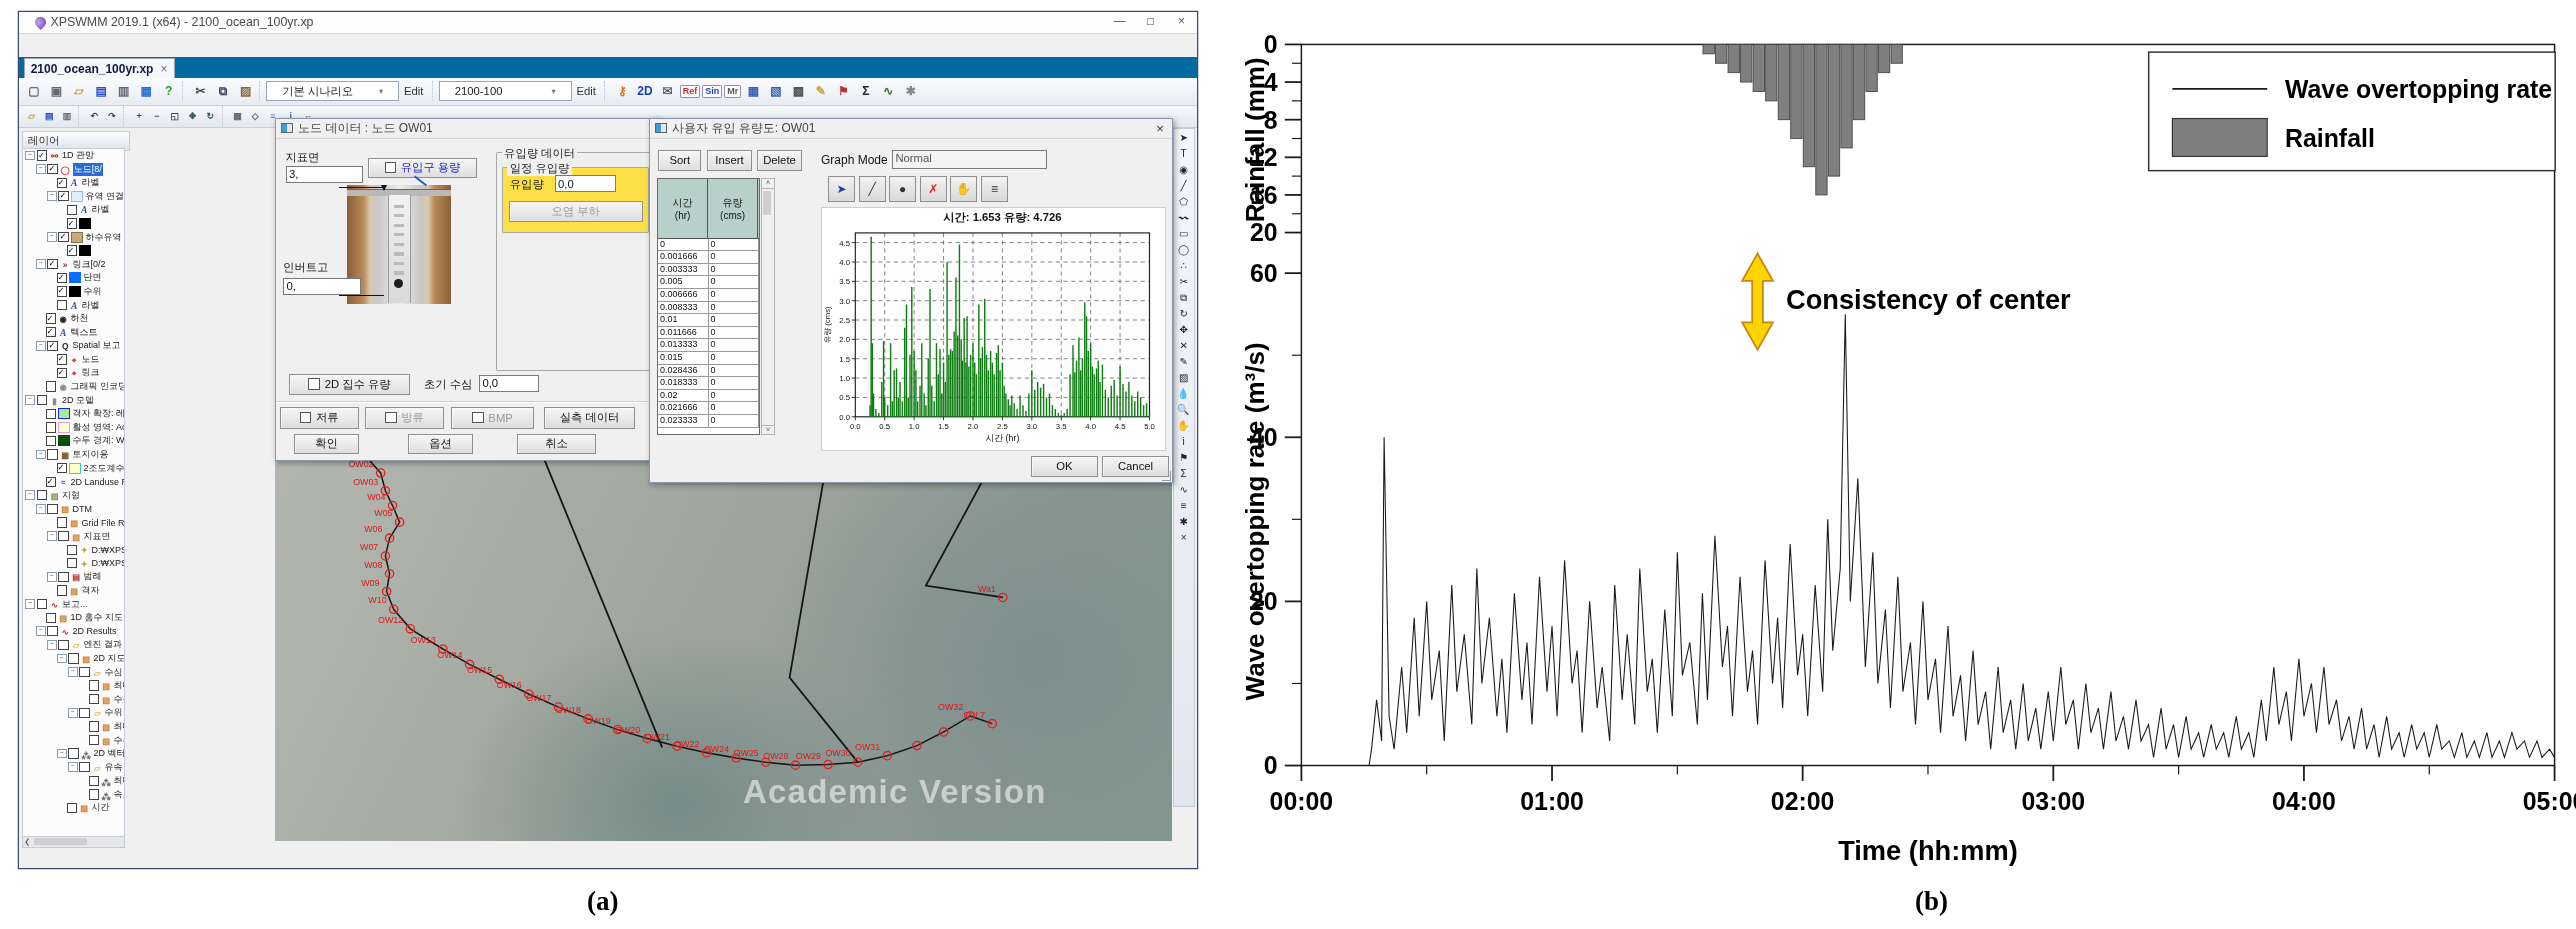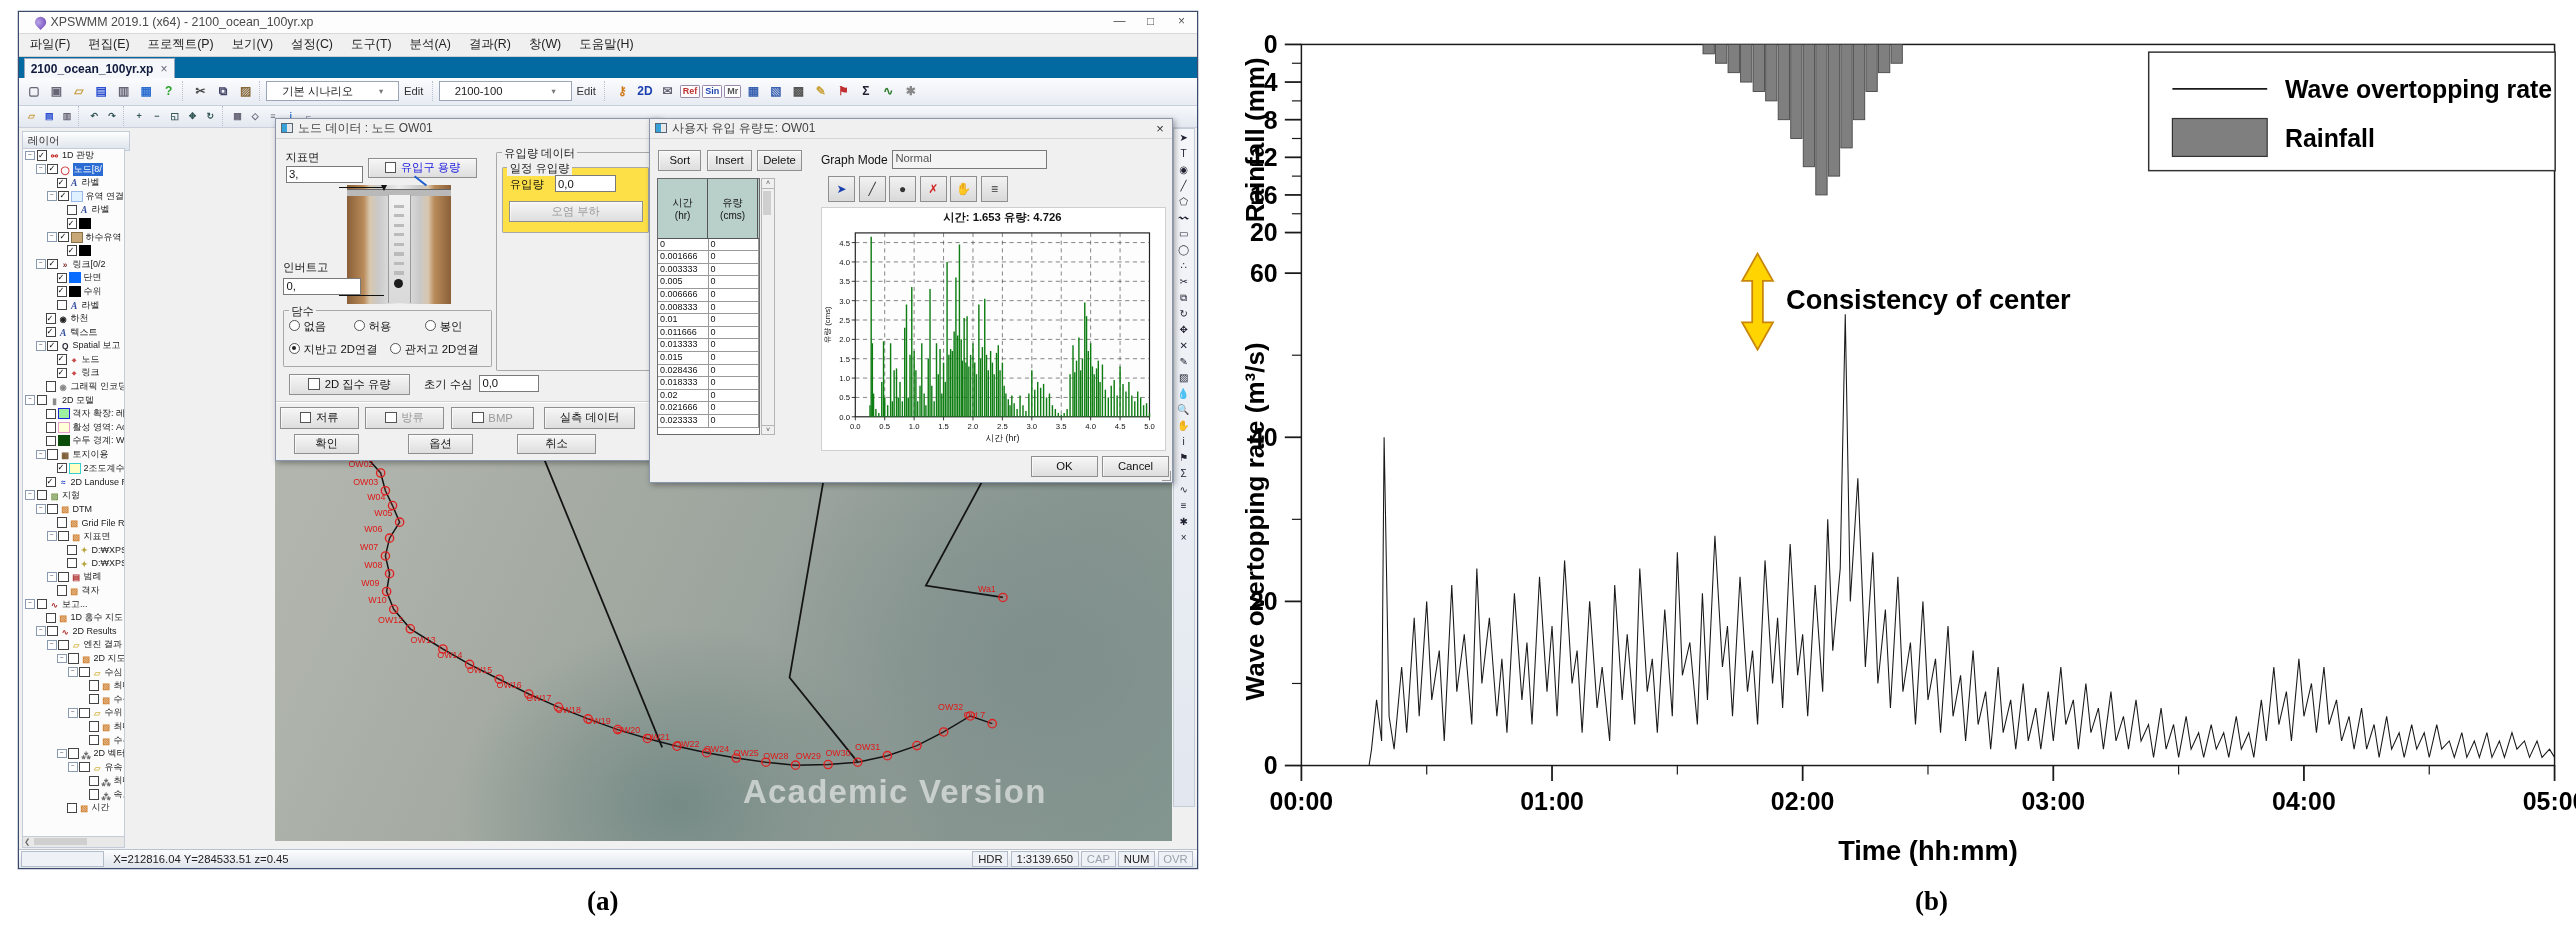--- a/index.html
+++ b/index.html
@@ -88,32 +88,20 @@
 <div class="win">
   <div class="titlebar">
     <div class="title-ico"></div>
     <div class="title-txt">XPSWMM 2019.1 (x64) - 2100_ocean_100yr.xp</div>
     <div class="cap-btns">
       <div>—</div>
       <div>□</div>
       <div>×</div>
     </div>
   </div>
-  <div class="menubar" id="menubar">
-      <span>파일(F)</span>
-      <span>편집(E)</span>
-      <span>프로젝트(P)</span>
-      <span>보기(V)</span>
-      <span>설정(C)</span>
-      <span>도구(T)</span>
-      <span>분석(A)</span>
-      <span>결과(R)</span>
-      <span>창(W)</span>
-      <span>도움말(H)</span>
-    </div>
   <div class="doctab-row">
     <div class="doctab">
       <b>2100_ocean_100yr.xp</b>
       <i>×</i>
     </div>
   </div>
   <div class="toolbar" id="toolbar1">
       <div class="tb-btn" style="color: rgb(102, 102, 119); font-size: 12px; font-weight: bold;">▢</div>
       <div class="tb-btn" style="color: rgb(102, 102, 119); font-size: 12px; font-weight: bold;">▣</div>
       <div class="tb-btn" style="color: rgb(199, 155, 59); font-size: 12px; font-weight: bold;">▱</div>
@@ -644,31 +632,20 @@
       <div>✋</div>
       <div>i</div>
       <div>⚑</div>
       <div>Σ</div>
       <div>∿</div>
       <div>≡</div>
       <div>✱</div>
       <div>×</div>
     </div>
 
-  <div class="statusbar">
-    <div class="sb-box" style="width:71px;"></div>
-    <div style="margin-left:9.5px;">X=212816.04   Y=284533.51   z=0.45</div>
-    <div style="margin-left:auto;display:flex;align-items:center;margin-right:3.6px;">
-      <div class="sb-box">HDR</div>
-      <div class="sb-box">1:3139.650</div>
-      <div class="sb-box dim">CAP</div>
-      <div class="sb-box">NUM</div>
-      <div class="sb-box dim">OVR</div>
-    </div>
-  </div>
 
   <div class="dlg" style="left:256px;top:106px;width:383px;height:341px;">
     <div class="dlg-title">
       <div class="dico"></div>
       <span>노드 데이터 : 노드 OW01</span>
     </div>
     <div class="lab" style="left:9.5px;top:31px;">지표면</div>
     <div class="fld" style="left:9.5px;top:47px;width:71px;">3,</div>
     <div class="btn3d chkbtn" style="left:92px;top:39px;width:107px;height:18px;">
       <span class="cbx"></span>
@@ -681,28 +658,20 @@
       <div style="position:absolute;left:47px;top:20px;width:9.5px;height:71px;background:repeating-linear-gradient(#bbb 0 3px,transparent 3px 9.5px);"></div>
       <div style="position:absolute;left:47px;top:94px;width:9px;height:9px;border-radius:50%;background:#1c1c1c;"></div>
       <div style="position:absolute;left:-8.3px;top:2.4px;width:45px;height:1.2px;background:#111;"></div>
       <div style="position:absolute;left:34px;top:0px;width:0;height:0;border-left:3.6px solid transparent;border-right:3.6px solid transparent;border-top:6px solid #111;"></div>
       <div style="position:absolute;left:66px;top:-4.7px;width:15.4px;height:1.8px;background:#1d5fd0;transform:rotate(38deg);"></div>
       <div style="position:absolute;left:-8.3px;top:110px;width:45px;height:1.2px;background:#111;"></div>
     </div>
     <div class="lab" style="left:7.1px;top:141px;">인버트고</div>
     <div class="fld" style="left:7.1px;top:159px;width:71px;">0,</div>
 
-    <div class="grp" style="left:7.1px;top:191px;width:207px;height:55px;">
-      <span>담수</span>
-      <div class="lab" style="left:4.7px;top:8.3px;"><span class="radio"></span><span>없음</span></div>
-      <div class="lab" style="left:70px;top:8.3px;"><span class="radio"></span><span>허용</span></div>
-      <div class="lab" style="left:141px;top:8.3px;"><span class="radio"></span><span>봉인</span></div>
-      <div class="lab" style="left:4.7px;top:31px;"><span class="radio on"></span><span>지반고 2D연결</span></div>
-      <div class="lab" style="left:106px;top:31px;"><span class="radio"></span><span>관저고 2D연결</span></div>
-    </div>
 
     <div class="btn3d chkbtn" style="left:13px;top:255px;width:119px;height:19px;">
       <span class="cbx"></span>
       <span>2D 집수 유량</span>
     </div>
     <div class="lab" style="left:148px;top:258px;">초기 수심</div>
     <div class="fld" style="left:203px;top:256px;width:53px;">0,0</div>
     <div style="position:absolute;left:0;top:282px;width:383px;height:1.2px;background:#cfcfcf;border-bottom:0.6px solid #fff;"></div>
 
     <div class="btn3d chkbtn" style="left:3.6px;top:288px;width:77px;height:20px;">

